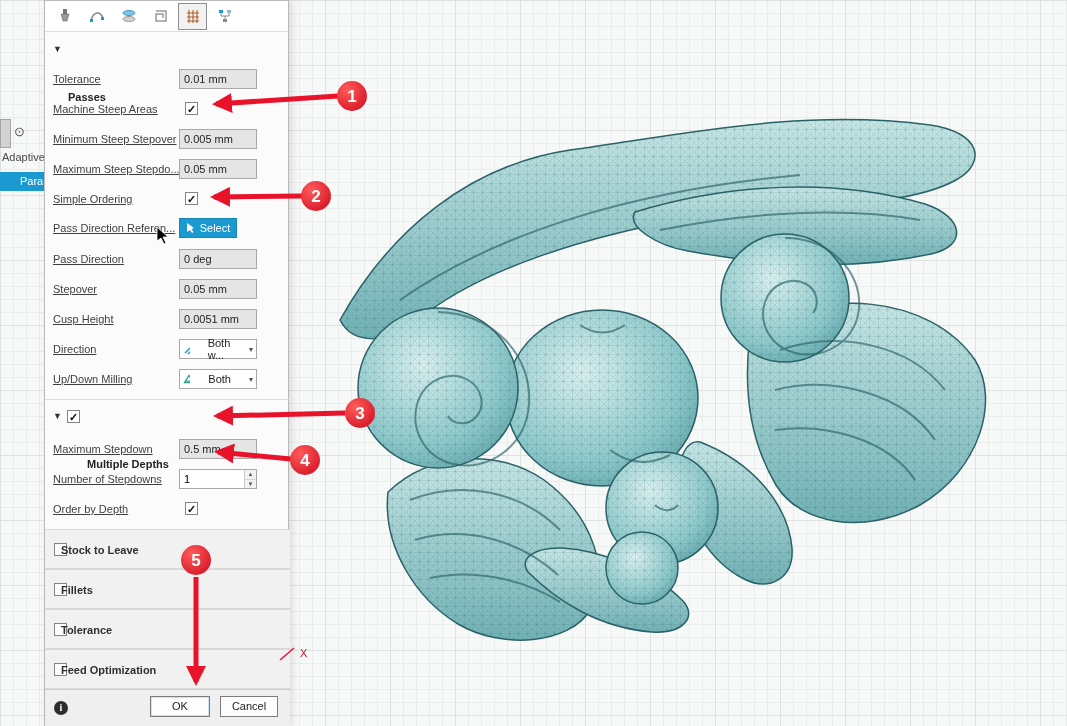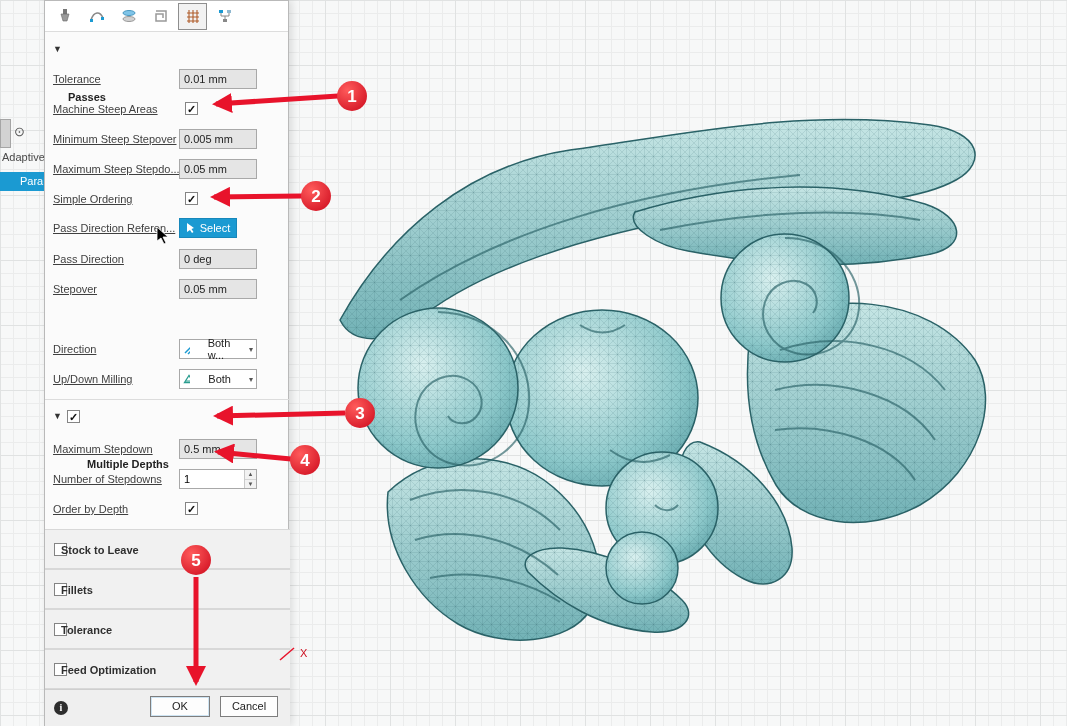--- a/index.html
+++ b/index.html
@@ -234,20 +234,24 @@
     <div class="row" style="top:248px">
       <span class="lbl">Pass Direction</span>
       <input class="field" value="0 deg" style="">
     </div>
 
     <div class="row" style="top:278px">
       <span class="lbl">Stepover</span>
       <input class="field" value="0.05 mm" style="">
     </div>
 
+    <div class="row" style="top:308px">
+      <span class="lbl">Cusp Height</span>
+      <input class="field" value="0.0051 mm" style="">
+    </div>
 
     <div class="row" style="top:338px">
       <span class="lbl">Direction</span>
       <div class="dropdown">
         <svg width="12" height="12">
             <path d="M2 10 L10 2 M5 11 L11 5" stroke="#1b9ad2" stroke-width="1.5"></path>
           </svg>
         <span>Both w...</span>
         <span class="caret">▾</span>
       </div>

